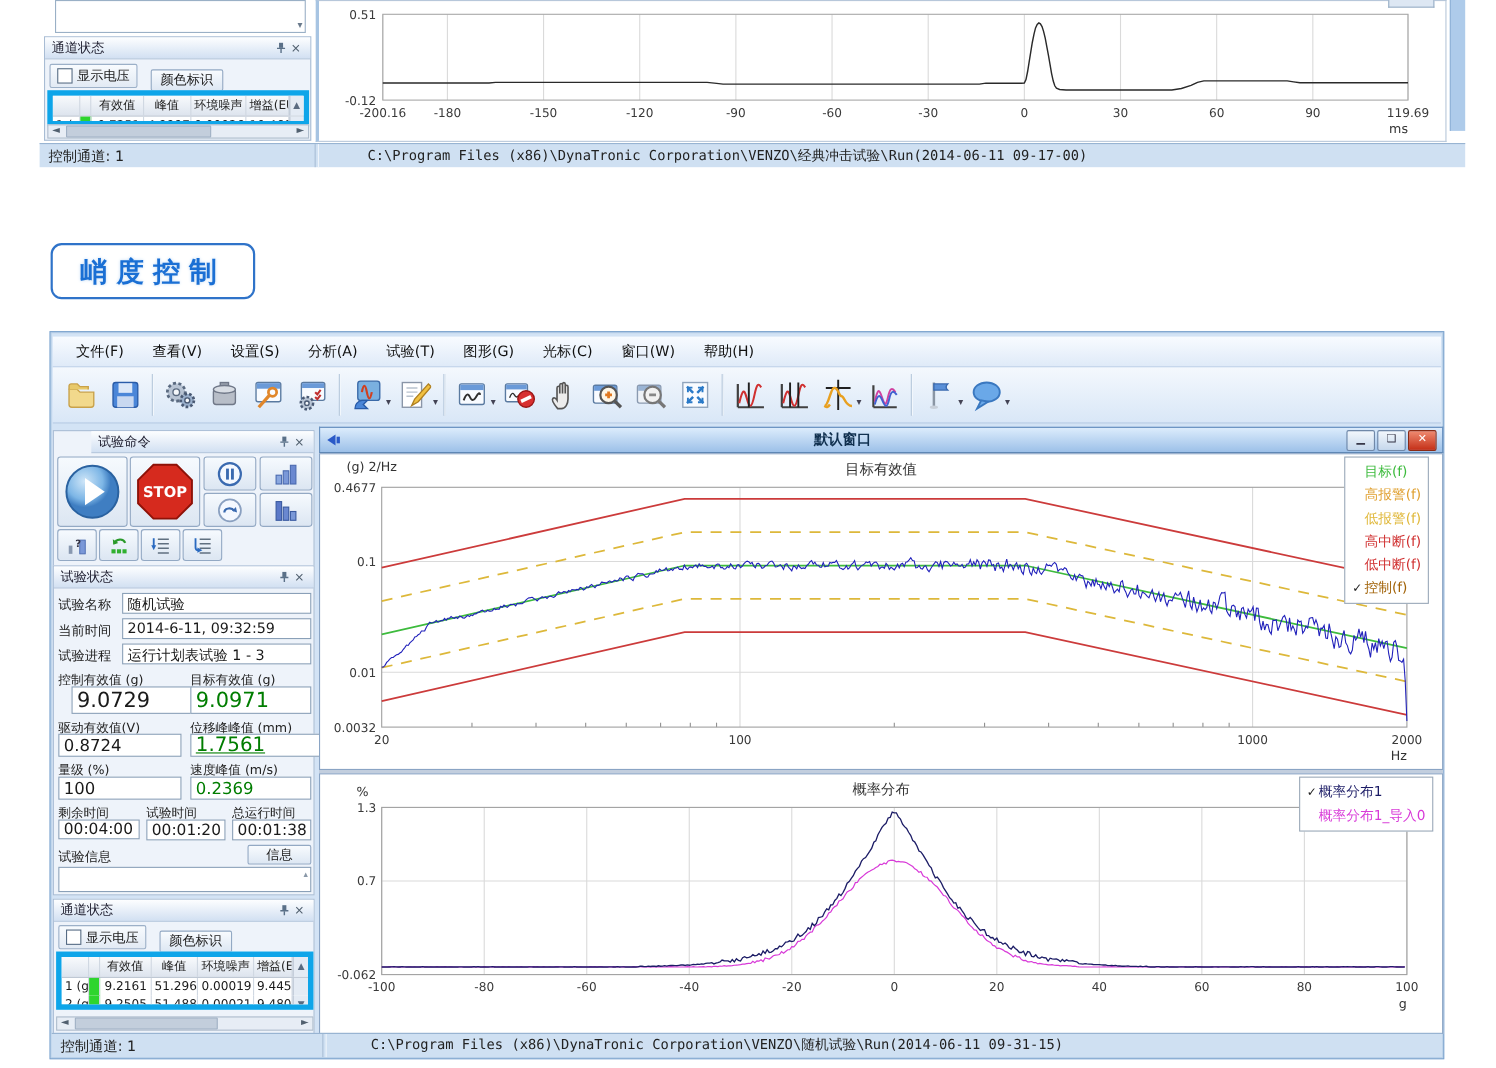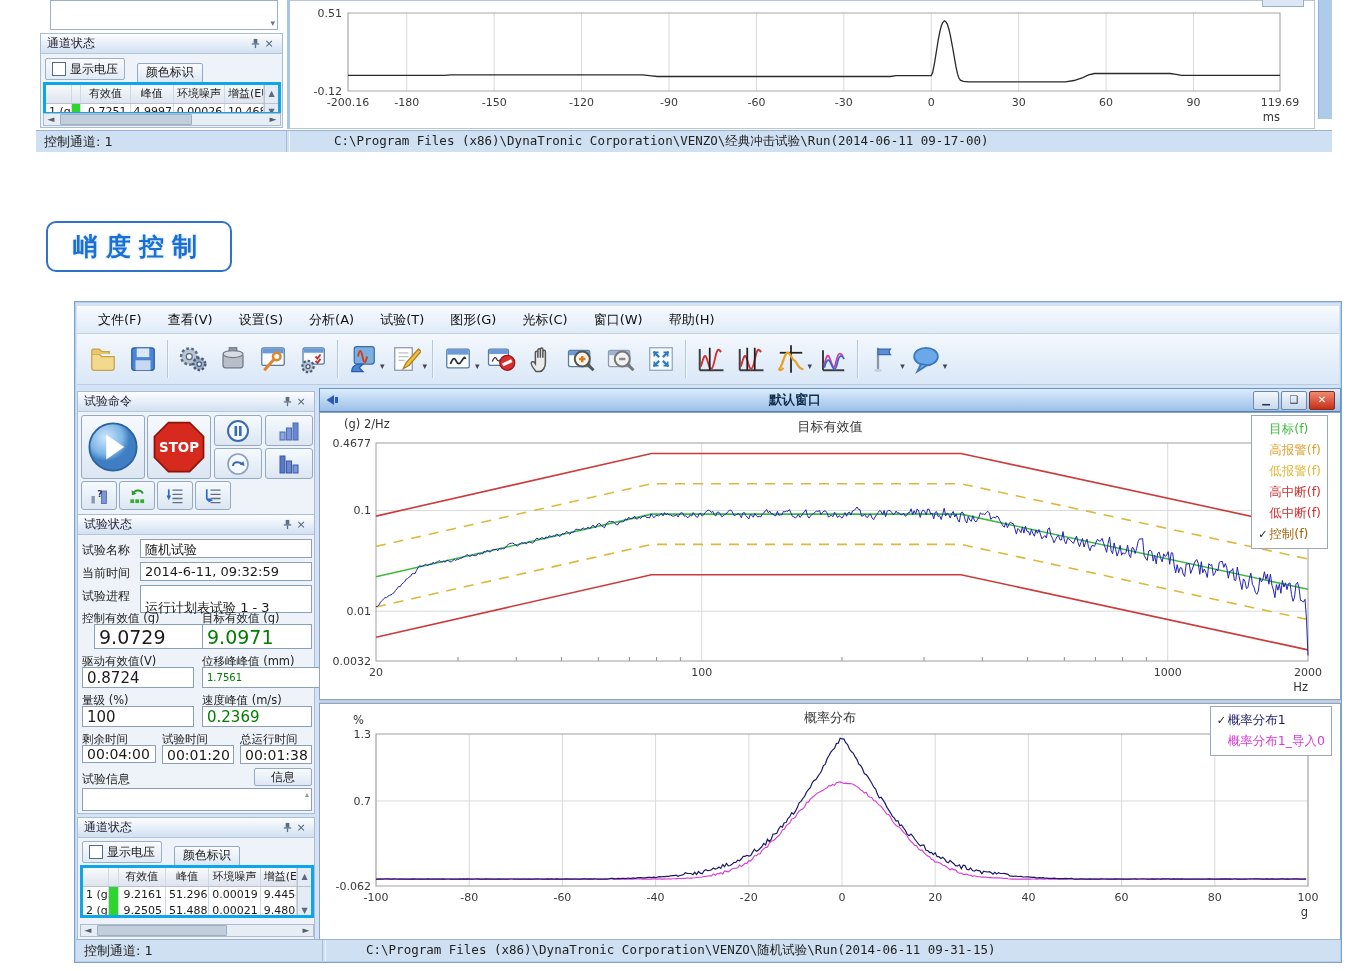--- a/index.html
+++ b/index.html
@@ -15,21 +15,21 @@
   .picon{width:14px;height:14px;display:flex;align-items:center;justify-content:center;color:#51606f;font-size:11px;cursor:default;}
   .btn3d{background:linear-gradient(#f8fbfe,#dde7f3);border:1px solid #93a9c4;border-radius:2px;
          display:inline-flex;align-items:center;justify-content:center;box-sizing:border-box;font-size:12px;color:#1a1a1a;}
   .sunken{background:#fff;border:1px solid #8aa0b8;box-sizing:border-box;}
   .statusbar{background:#cfe0f2;border-top:1px solid #98b4d2;display:flex;align-items:center;
              font-size:13px;color:#222;}
   .statusbar .cell{padding:0 8px;height:100%;display:flex;align-items:center;box-sizing:border-box;}
   .statusbar .div{width:2px;height:100%;border-left:1px solid #a8bed6;border-right:1px solid #eef4fb;}
   .mono{font-family:"DejaVu Sans Mono","Liberation Mono",monospace;}
   
-  .tbl{background:#fff;border:3px solid #0ea5e9;box-sizing:border-box;font-size:11px;overflow:hidden;}
+  .tbl{background:#fff;border:5px solid #0ea5e9;box-sizing:border-box;font-size:11px;overflow:hidden;}
   .trow{display:flex;height:16px;line-height:16px;}
   .thead{height:18px;line-height:18px;background:linear-gradient(#f8fafc,#dde4ee);border-bottom:1px solid #b8c2d0;}
   .tc{border-right:1px solid #d0d8e2;box-sizing:border-box;padding:0 3px;text-align:right;overflow:hidden;white-space:nowrap;}
   .thead .tc{text-align:center;color:#222;}
   .tc.ch{text-align:left;}
   .cgreen{background:#2ed52e;}
   .vsc{width:13px;background:#e4ebf4;border-left:1px solid #b8c2d0;color:#5a6b80;font-size:8px;
        display:flex;flex-direction:column;align-items:center;justify-content:space-between;}
   .hscroll{height:13px;background:#e7edf5;border:1px solid #aebccc;display:flex;align-items:center;box-sizing:border-box;}
   .hscroll .ar{width:14px;text-align:center;font-size:9px;color:#51606f;line-height:11px;}
@@ -168,21 +168,21 @@
     <div class="cell" style="width:250px;">控制通道: 1</div>
     <div class="div"></div>
     <div class="cell mono" style="padding-left:44px;font-size:12.5px;">C:\Program Files (x86)\DynaTronic Corporation\VENZO\经典冲击试验\Run(2014-06-11 09-17-00)</div>
   </div>
 </div>
 
 <div class="abs kurtosis" style="left:46px;top:221px;width:182px;height:47px;">
   <span>峭度控制</span>
 </div>
 
-<div class="abs mainwin" style="left:45px;top:301px;width:1268px;height:662px;margin-left:29px;">
+<div class="abs mainwin" style="left:45px;top:301px;width:1268px;height:662px;">
 
   <div class="menubar" style="margin:4px 2px 0 2px;">
     <span class="mi">文件(F)</span>
     <span class="mi">查看(V)</span>
     <span class="mi">设置(S)</span>
     <span class="mi">分析(A)</span>
     <span class="mi">试验(T)</span>
     <span class="mi">图形(G)</span>
     <span class="mi">光标(C)</span>
     <span class="mi">窗口(W)</span>
@@ -346,21 +346,21 @@
         <svg viewBox="0 0 24 24">
           <ellipse cx="12" cy="10" rx="9.5" ry="7" fill="#6aa8e8" stroke="#3a78c0" stroke-width="1.4"></ellipse>
           <path d="M8 16l-3 6 8-5z" fill="#6aa8e8" stroke="#3a78c0" stroke-width="1.4"></path>
         </svg>
       </div>
     <span class="dd">▾</span>
   </div>
 
   <div class="abs" style="left:2px;top:86px;width:240px;height:552px;">
 
-    <div class="abs panel" style="left:0;top:3px;width:238px;height:154px;">
+    <div class="abs panel" style="left:0;top:3px;width:238px;height:154px;padding-left:34px;">
       <div class="ptitle">
         <span class="t">试验命令</span>
         <span class="picon">
             <svg width="11" height="11" viewBox="0 0 12 12">
               <rect x="4" y="1" width="4" height="5" fill="#5a7088"></rect>
               <line x1="2" y1="6.5" x2="10" y2="6.5" stroke="#5a7088" stroke-width="1.4"></line>
               <line x1="6" y1="7" x2="6" y2="11" stroke="#5a7088" stroke-width="1.4"></line>
             </svg>
           </span>
         <span class="picon">×</span>
@@ -454,31 +454,31 @@
               <line x1="6" y1="7" x2="6" y2="11" stroke="#5a7088" stroke-width="1.4"></line>
             </svg>
           </span>
         <span class="picon">×</span>
       </div>
       <div class="abs fieldlbl" style="left:4px;top:27px;">试验名称</div>
       <div class="abs sunken" style="left:62px;top:24px;width:172px;height:19px;font-size:13px;padding:1px 4px;">随机试验</div>
       <div class="abs fieldlbl" style="left:4px;top:50px;">当前时间</div>
       <div class="abs sunken" style="left:62px;top:47px;width:172px;height:19px;font-size:13px;padding:1px 4px;">2014-6-11, 09:32:59</div>
       <div class="abs fieldlbl" style="left:4px;top:73px;">试验进程</div>
-      <div class="abs sunken" style="left:62px;top:70px;width:172px;height:19px;font-size:13px;padding:13px 4px;">运行计划表试验 1 - 3</div>
+      <div class="abs sunken" style="left:62px;top:70px;width:172px;height:19px;font-size:13px;padding:1px 4px;">运行计划表试验 1 - 3</div>
 
       <div class="abs fieldlbl" style="left:4px;top:96px;font-size:11.5px;">控制有效值 (g)</div>
       <div class="abs fieldlbl" style="left:124px;top:96px;font-size:11.5px;">目标有效值 (g)</div>
       <div class="abs sunken bigval" style="left:16px;top:109px;width:112px;height:25px;">9.0729</div>
       <div class="abs sunken bigval green" style="left:124px;top:109px;width:110px;height:25px;">9.0971</div>
 
       <div class="abs fieldlbl" style="left:4px;top:139px;font-size:11.5px;">驱动有效值(V)</div>
       <div class="abs fieldlbl" style="left:124px;top:139px;font-size:11.5px;">位移峰峰值 (mm)</div>
       <div class="abs sunken bigval" style="left:4px;top:152px;width:112px;height:21px;font-size:15px;">0.8724</div>
-      <div class="abs sunken bigval green" style="left:124px;top:152px;width:122px;height:21px;font-size:10px;">1.7561</div>
+      <div class="abs sunken bigval green" style="left:124px;top:152px;width:122px;height:21px;font-size:18px;text-decoration:underline;">1.7561</div>
 
       <div class="abs fieldlbl" style="left:4px;top:178px;font-size:11.5px;">量级 (%)</div>
       <div class="abs fieldlbl" style="left:124px;top:178px;font-size:11.5px;">速度峰值 (m/s)</div>
       <div class="abs sunken bigval" style="left:4px;top:191px;width:112px;height:21px;font-size:15px;">100</div>
       <div class="abs sunken bigval green" style="left:124px;top:191px;width:110px;height:21px;font-size:15px;">0.2369</div>
 
       <div class="abs fieldlbl" style="left:4px;top:217px;font-size:11.5px;">剩余时间</div>
       <div class="abs fieldlbl" style="left:84px;top:217px;font-size:11.5px;">试验时间</div>
       <div class="abs fieldlbl" style="left:162px;top:217px;font-size:11.5px;">总运行时间</div>
       <div class="abs sunken bigval" style="left:4px;top:230px;width:74px;height:18px;font-size:14px;">00:04:00</div>

